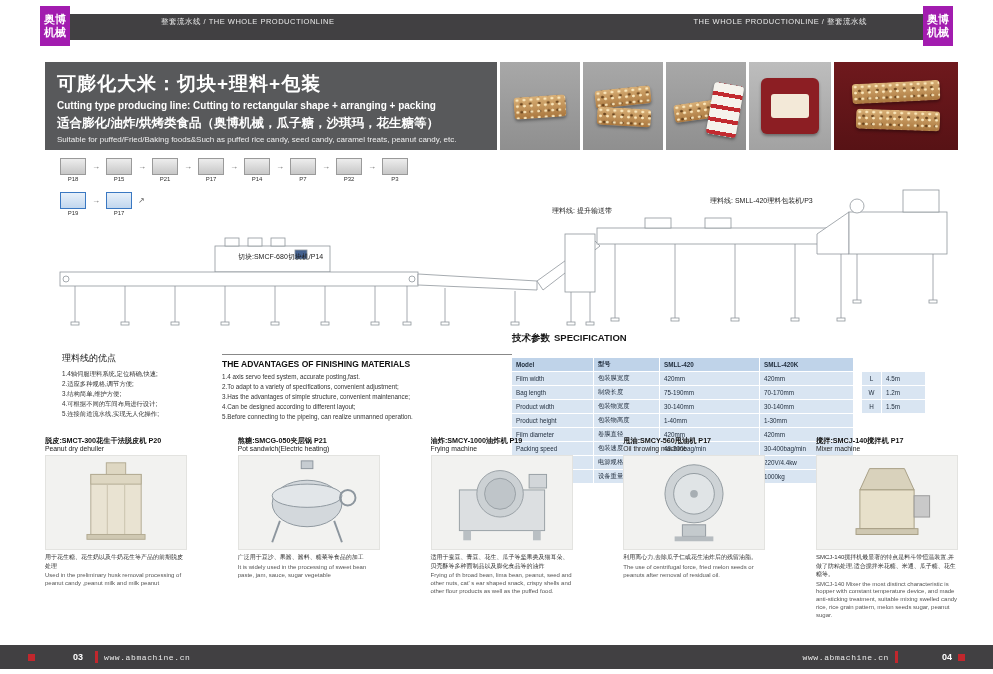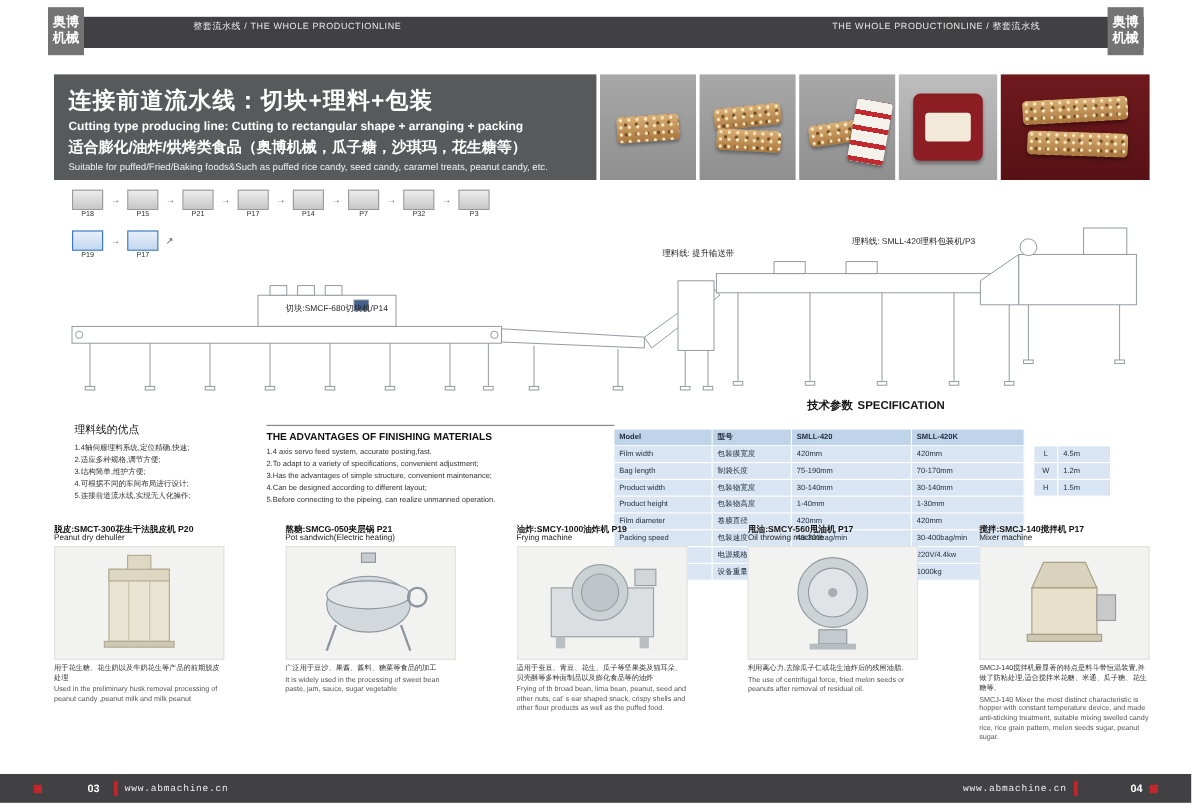--- a/index.html
+++ b/index.html
@@ -2,21 +2,21 @@
 <html><head>
 <meta charset="utf-8">
 <style>
   *{margin:0;padding:0;box-sizing:border-box;}
   html,body{background:#ffffff;}
   body{font-family:"Liberation Sans","DejaVu Sans",sans-serif;}
   .page{position:relative;width:993px;height:674px;background:#ffffff;overflow:hidden;}
 
   
   .topbar{position:absolute;left:40px;right:40px;top:14px;height:26px;background:#414042;}
-  .logo{position:absolute;top:6px;width:30px;height:40px;background:#737373;color:#fff;display:flex;align-items:center;justify-content:center;text-align:center;font-size:11px;line-height:1.15;font-weight:bold;z-index:3;}
+  .logo{position:absolute;top:6px;width:30px;height:40px;background:#a21caf;color:#fff;display:flex;align-items:center;justify-content:center;text-align:center;font-size:11px;line-height:1.15;font-weight:bold;z-index:3;}
   .logo .logo-chars{display:block;width:24px;word-break:break-all;}
   .logo-left{left:40px;}
   .logo-right{right:40px;}
   .topbar-label{position:absolute;top:0;height:16px;display:flex;align-items:center;color:#e9e9e9;font-size:7.5px;letter-spacing:.5px;white-space:nowrap;margin-left:35px;}
   .topbar-label.left{left:86px;}
   .topbar-label.right{right:86px;}
 
   
   .banner{position:absolute;left:45px;top:62px;width:452px;height:88px;background:#58595b;color:#fff;padding:9px 12px;}
   .banner-title-cn{font-size:19px;font-weight:bold;letter-spacing:1px;}
@@ -67,21 +67,21 @@
   
   .advantages{position:absolute;left:62px;top:352px;width:452px;height:98px;}
   .adv-cn{position:absolute;left:0;top:0;width:145px;}
   .adv-cn-title{font-size:9px;font-weight:normal;color:#111;margin-bottom:4px;}
   .adv-line{font-size:6.3px;color:#333;line-height:1.6;}
   .adv-en{position:absolute;left:160px;top:2px;width:290px;border-top:1px solid #888;padding-top:4px;}
   .adv-en-title{font-size:8.5px;font-weight:bold;color:#111;margin-bottom:3px;}
 
   
   .spec{position:absolute;left:512px;top:332px;width:436px;}
-  .spec-title{font-size:9.5px;font-weight:bold;color:#151515;margin-bottom:13px;text-align:center;}
+  .spec-title{font-size:9.5px;font-weight:bold;color:#151515;margin-bottom:13px;}
   .spec-title .en{margin-left:4px;}
   .spec-table{border-collapse:separate;border-spacing:0;font-size:6.3px;color:#1d2a3a;}
   .spec-table td{padding:2px 4px;height:8px;white-space:nowrap;}
   .spec-table td.bd{background:#d9e5f2;border-right:1px solid #ffffff;border-bottom:1px solid #ffffff;}
   .spec-table tr.head-row td.bd{background:#bfd3e9;font-weight:bold;}
   .spec-table td.ghost{background:transparent;border:none;}
   .c-en{width:82px;}
   .c-cn{width:66px;}
   .c-v1{width:100px;}
   .c-v2{width:94px;}
@@ -118,21 +118,21 @@
     <div class="topbar-label right">THE WHOLE PRODUCTIONLINE / 整套流水线</div>
   </div>
   <div class="logo logo-left">
     <span class="logo-chars">奥博机械</span>
   </div>
   <div class="logo logo-right">
     <span class="logo-chars">奥博机械</span>
   </div>
 
   <div class="banner">
-    <div class="banner-title-cn">连接前道流水线：切块+理料+包装</div>
+    <div class="banner-title-cn">可膨化大米：切块+理料+包装</div>
     <div class="banner-title-en">Cutting type producing line: Cutting to rectangular shape + arranging + packing</div>
     <div class="banner-sub-cn">适合膨化/油炸/烘烤类食品（奥博机械，瓜子糖，沙琪玛，花生糖等）</div>
     <div class="banner-sub-en">Suitable for puffed/Fried/Baking foods&amp;Such as puffed rice candy, seed candy, caramel treats, peanut candy, etc.</div>
   </div>
 
   <div class="photo ph1">
     <div class="candy-bar b1"></div>
   </div>
   <div class="photo ph2">
     <div class="candy-bar b1"></div>

